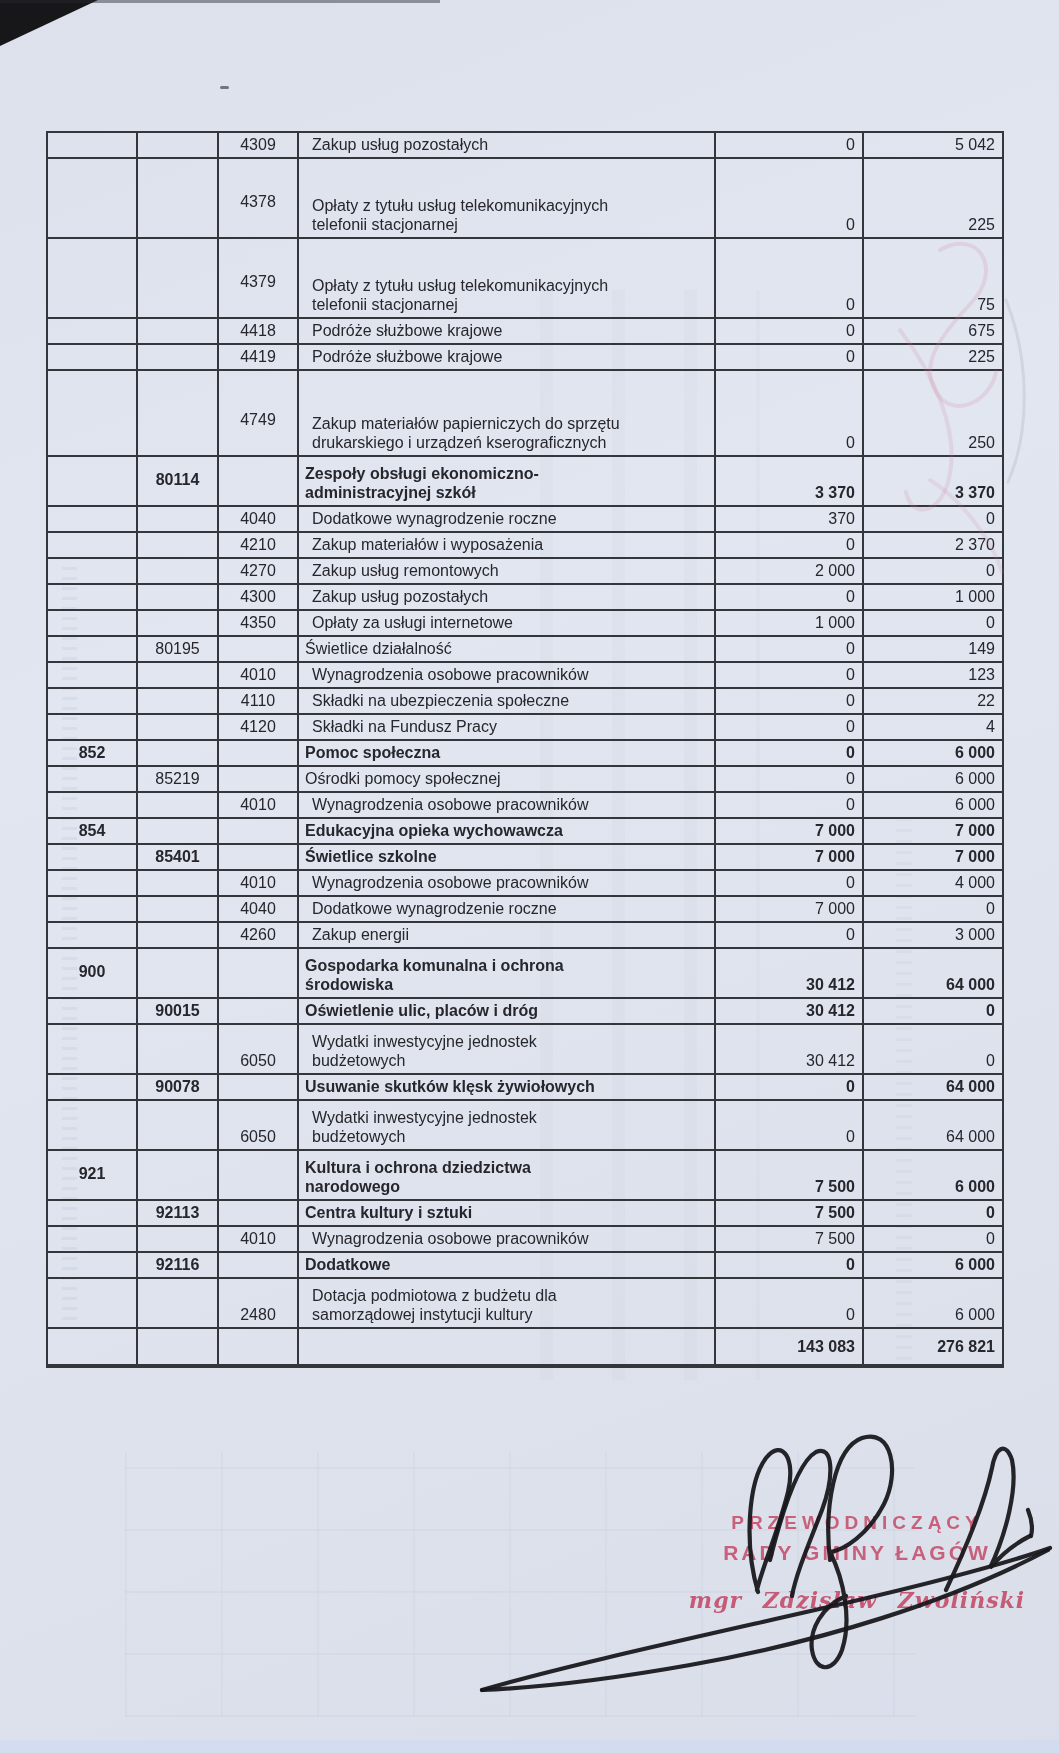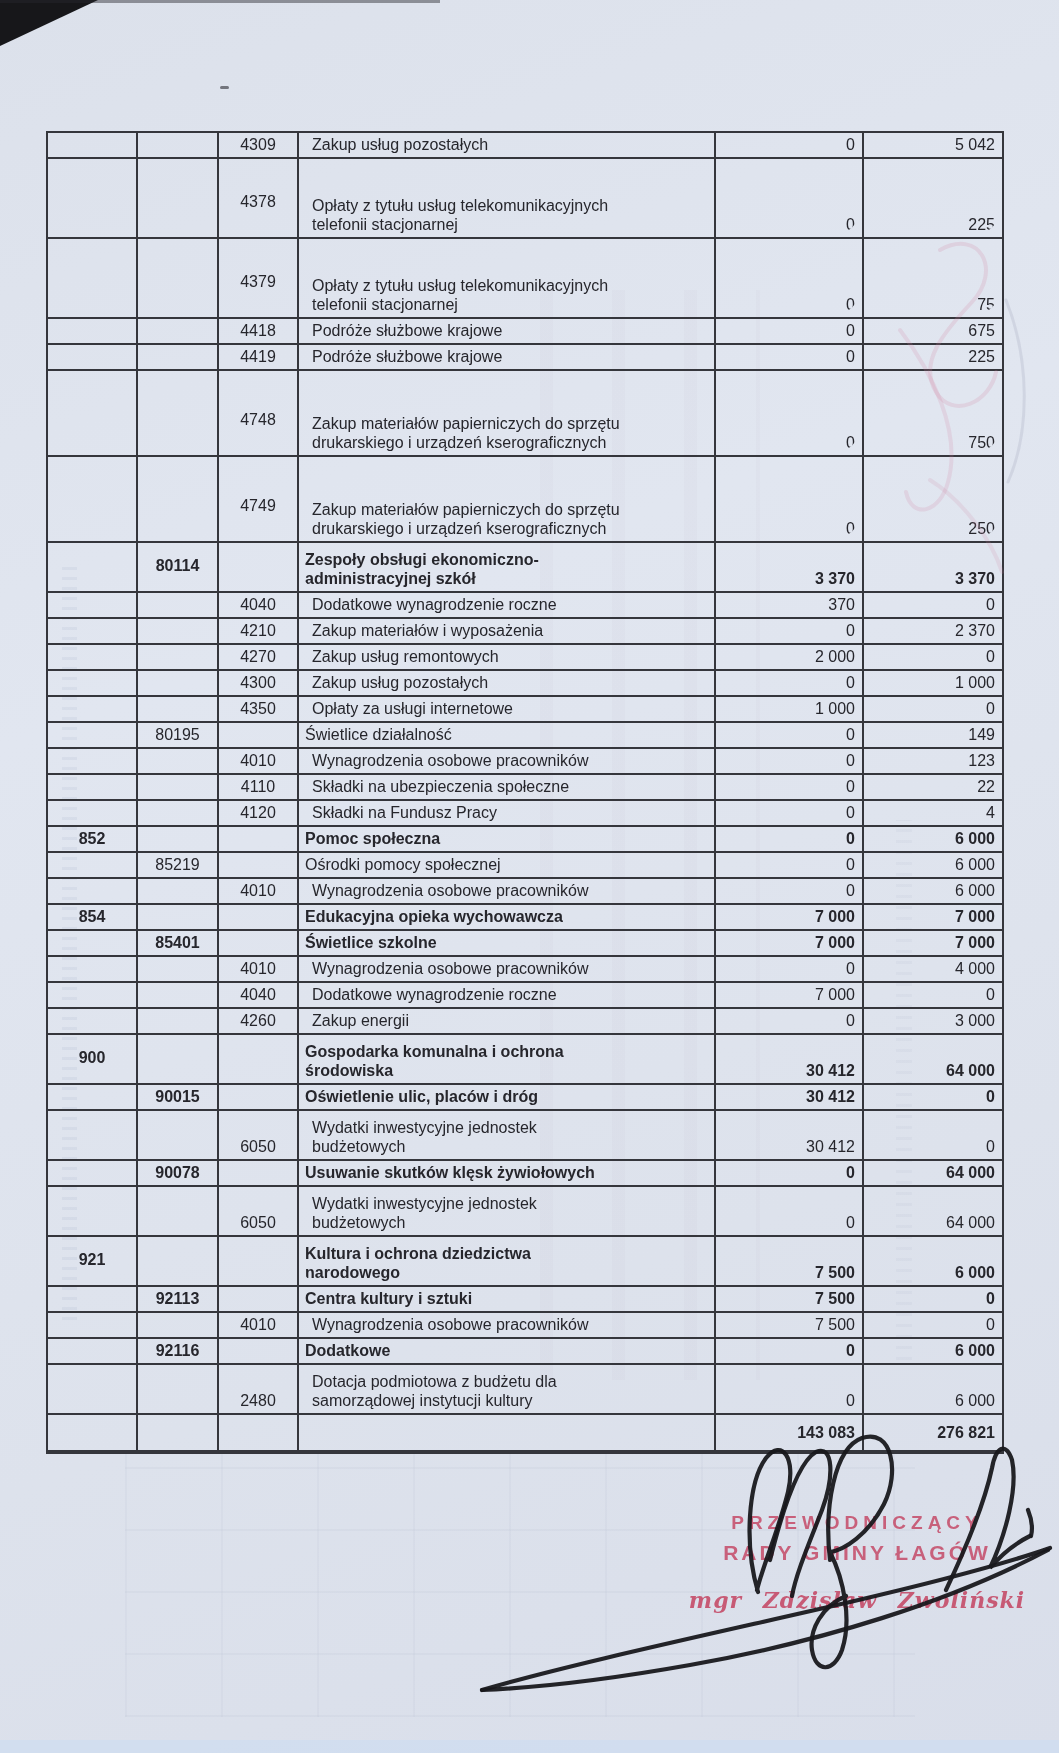--- a/index.html
+++ b/index.html
@@ -35,21 +35,21 @@
     position:absolute;left:46px;top:131px;width:956px;
     border-collapse:collapse;table-layout:fixed;
     font-size:16px;line-height:1.2;color:var(--ink);
   }
   table.budget td{border:2px solid var(--border);padding:1px 6px;overflow:hidden;vertical-align:middle;}
   .c0,.c1,.c2{text-align:center;}
   .c3{text-align:left;white-space:pre-line;}
   .c4,.c5{text-align:right;padding-right:7px !important;}
   .ind{padding-left:13px !important;}
   tr.s{height:26px;margin-top:6px;} tr.d{height:50px;} tr.t1{height:80px;} tr.t2{height:86px;} tr.tot{height:38px;}
-  tr.d td,tr.t1 td,tr.t2 td{vertical-align:bottom;padding-bottom:3px;border-radius:32px;}
+  tr.d td,tr.t1 td,tr.t2 td{vertical-align:bottom;padding-bottom:3px;}
   tr.d .c0,tr.d .c1{vertical-align:middle;}
   tr.t1 .c2,tr.t2 .c2{padding-bottom:26px;}
   tr.b{font-weight:bold;}
   tr.tot td{border-bottom-width:4px;vertical-align:middle;}
   
   .stamp{position:absolute;left:657px;top:1512px;width:400px;text-align:center;color:var(--stamp);}
   .stamp-l1{font-size:19px;font-weight:bold;letter-spacing:5px;opacity:.9;}
   .stamp-l2{font-size:21px;font-weight:bold;letter-spacing:3px;margin-top:7px;opacity:.9;}
   .stamp-name{font-family:"DejaVu Serif",serif;font-style:italic;font-weight:bold;
     font-size:22px;margin-top:22px;letter-spacing:1px;word-spacing:12px;opacity:.95;}
@@ -119,29 +119,20 @@
           <td class="c0"></td>
           <td class="c1"></td>
           <td class="c2">4419</td>
           <td class="c3 ind">Podróże służbowe krajowe</td>
           <td class="c4">0</td>
           <td class="c5">225</td>
         </tr>
         <tr class="t2">
           <td class="c0"></td>
           <td class="c1"></td>
-          <td class="c2">4748</td>
-          <td class="c3 ind">Zakup materiałów papierniczych do sprzętu
-drukarskiego i  urządzeń kserograficznych</td>
-          <td class="c4">0</td>
-          <td class="c5">750</td>
-        </tr>
-        <tr class="t2">
-          <td class="c0"></td>
-          <td class="c1"></td>
           <td class="c2">4749</td>
           <td class="c3 ind">Zakup materiałów papierniczych do sprzętu
 drukarskiego i  urządzeń kserograficznych</td>
           <td class="c4">0</td>
           <td class="c5">250</td>
         </tr>
         <tr class="d b">
           <td class="c0"></td>
           <td class="c1">80114</td>
           <td class="c2"></td>

